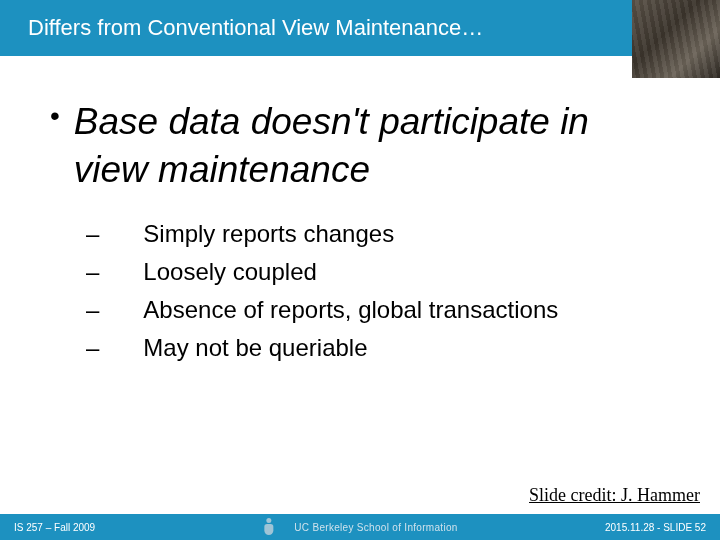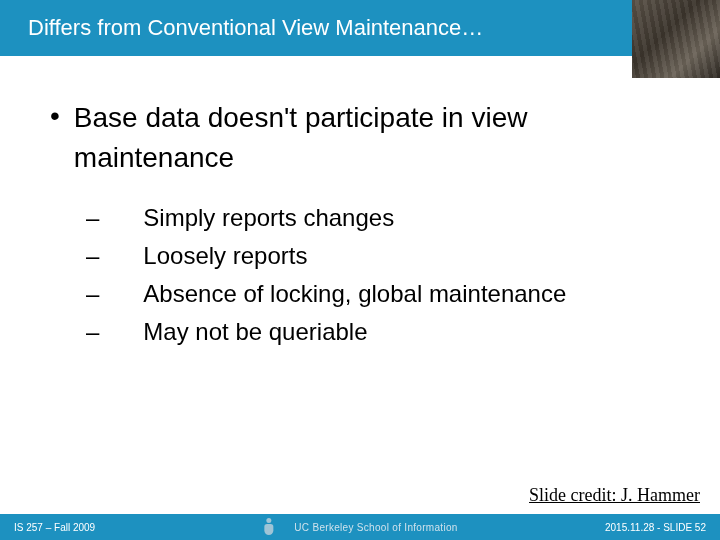--- a/index.html
+++ b/index.html
@@ -5,21 +5,21 @@
   * { margin: 0; padding: 0; box-sizing: border-box; }
   html, body { width: 720px; height: 540px; font-family: Arial, Helvetica, sans-serif; background: #fff; overflow: hidden; }
   .slide { width: 720px; height: 540px; position: relative; display: flex; flex-direction: column; }
   .title-bar { background: #1d91c0; height: 56px; display: flex; align-items: center; padding-left: 28px; padding-right: 100px; }
   .title-text { color: #fff; font-size: 22px; font-weight: 400; }
   .corner-img { position: absolute; top: 0; right: 0; width: 88px; height: 78px; background: linear-gradient(135deg,#5a5248 0%, #3b342c 40%, #6b6358 70%, #2f2a24 100%); }
   .corner-img::before { content:""; position:absolute; inset:0; background: repeating-linear-gradient(80deg, rgba(255,255,255,0.06) 0 4px, rgba(0,0,0,0.06) 4px 8px); }
   .body { flex: 1; padding: 42px 50px 0 50px; color: #000; }
   .lvl1 { display: flex; align-items: flex-start; margin-bottom: 8px; }
   .lvl1 .bullet { font-size: 28px; line-height: 36px; margin-right: 14px; }
-  .lvl1 .text { font-size: 28px; line-height: 40px; }
+  .lvl1 .text { font-size: 37px; line-height: 48px; font-style: italic; }
   .sub { margin-top: 24px; padding-left: 36px; }
   .lvl2 { display: flex; align-items: flex-start; margin-bottom: 6px; }
   .lvl2 .dash { font-size: 24px; line-height: 32px; margin-right: 8px; }
   .lvl2 .text { font-size: 24px; line-height: 32px; margin-left: 36px; }
   .credit { position: absolute; right: 20px; bottom: 34px; font-family: "Times New Roman", Times, serif; font-size: 18px; color: #000; text-decoration: underline; margin-left: 44px; }
   .footer { position: absolute; bottom: 0; left: 0; right: 0; height: 26px; background: #1d91c0; display: flex; align-items: center; justify-content: space-between; padding: 0 14px; color: #fff; font-size: 10px; }
   .footer-center { position: absolute; left: 50%; transform: translateX(-50%); display: flex; align-items: center; gap: 18px; color: #dbe9f0; }
   .ischool-logo { width: 14px; height: 18px; position: relative; }
   .ischool-logo::before { content:""; position:absolute; left:4px; top:0; width:5px; height:5px; background:#9fc4d6; border-radius:50%; }
   .ischool-logo::after { content:""; position:absolute; left:2px; top:6px; width:9px; height:11px; background:#9fc4d6; border-radius:3px 3px 5px 5px; }
@@ -40,25 +40,25 @@
       <div class="bullet">•</div>
       <div class="text">Base data doesn't participate in view maintenance</div>
     </div>
     <div class="sub">
       <div class="lvl2">
         <div class="dash">–</div>
         <div class="text">Simply reports changes</div>
       </div>
       <div class="lvl2">
         <div class="dash">–</div>
-        <div class="text">Loosely reports</div>
+        <div class="text">Loosely coupled</div>
       </div>
       <div class="lvl2">
         <div class="dash">–</div>
-        <div class="text">Absence of locking, global maintenance</div>
+        <div class="text">Absence of reports, global transactions</div>
       </div>
       <div class="lvl2">
         <div class="dash">–</div>
         <div class="text">May not be queriable</div>
       </div>
     </div>
   </div>
 
   <div class="credit">Slide credit: J. Hammer</div>
 

